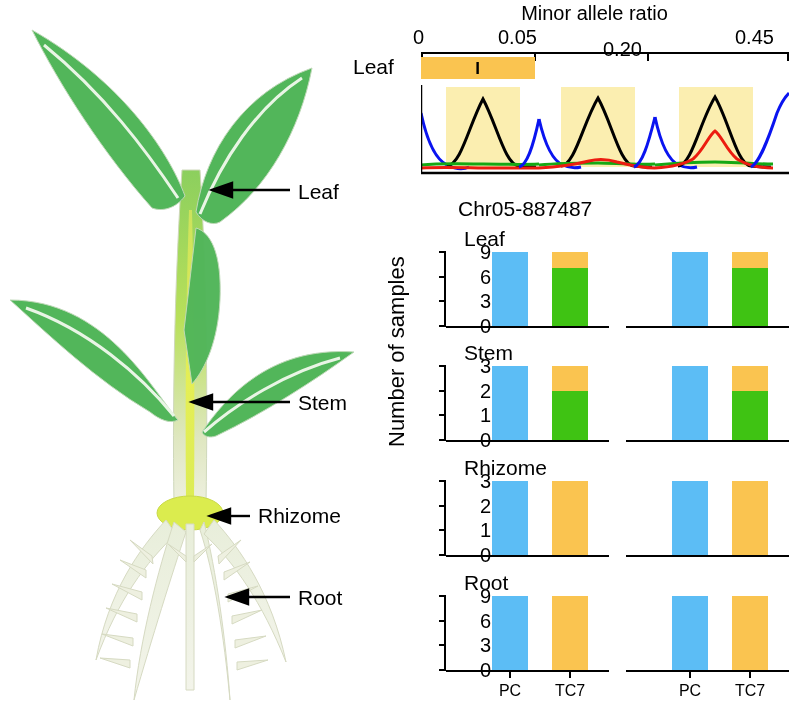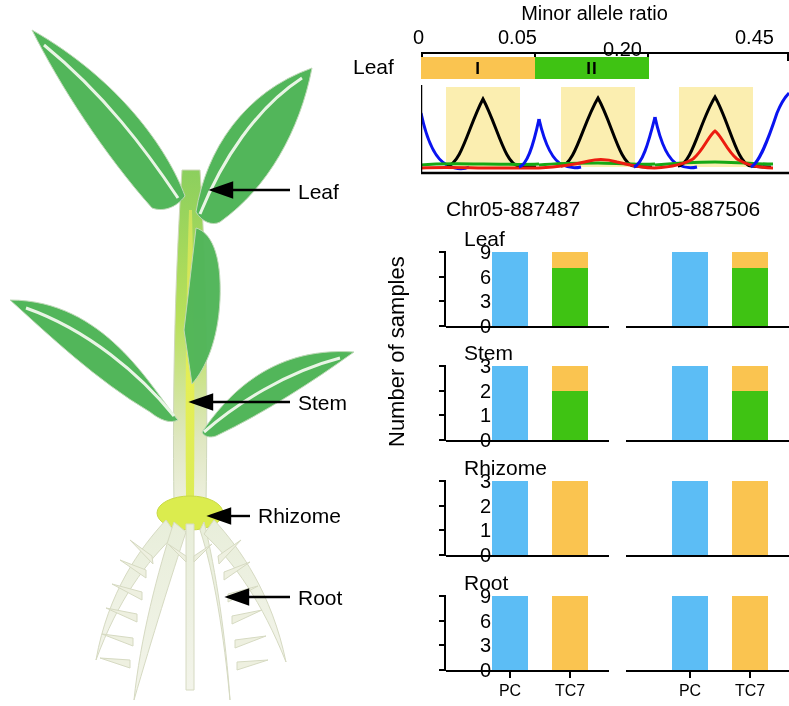--- a/index.html
+++ b/index.html
@@ -35,21 +35,21 @@
   #type-bar{position:absolute;left:21px;top:57px;width:368px;height:22px;display:flex;}
   .type-seg{height:22px;position:relative;display:flex;align-items:center;justify-content:center;}
   .type-seg span{font-size:17px;font-weight:700;color:#000;letter-spacing:1px;line-height:17px;}
   #seg-I{width:114px;background:#fac450;}
   #seg-II{width:114px;background:#3fc313;}
   #seg-III{width:140px;background:#5cbdf5;}
 
   #dens-box{position:absolute;left:21px;top:85px;width:368px;height:90px;}
 
   
-  .snp-title{position:absolute;top:198px;font-size:21px;line-height:21px;white-space:nowrap;}
+  .snp-title{position:absolute;top:198px;font-size:21px;line-height:21px;white-space:nowrap;margin-left:12px;}
   #snp-title-0{left:46px;}
   #snp-title-1{left:226px;}
 
   
   #ylab{position:absolute;left:-14px;top:447px;transform:rotate(-90deg);
         transform-origin:left top;font-size:22px;line-height:22px;white-space:nowrap;}
 
   
   .panel{position:absolute;left:18px;width:371px;}
   #panel-leaf{top:228px;height:105px;}
@@ -186,23 +186,20 @@
     <div class="tickm" id="tk1"></div>
     <div class="tickm" id="tk2"></div>
     <div class="tickm" id="tk3"></div>
 
     <div id="type-label">Leaf</div>
 
     <div id="type-bar">
       <div class="type-seg" id="seg-I">
         <span>I</span>
       </div>
-      <div class="type-seg" id="seg-II">
-        <span>II</span>
-      </div>
     </div>
 
     <svg id="dens-box" width="368" height="90" viewBox="0 0 368 90">
       <rect x="0" y="0" width="368" height="90" fill="#ffffff"></rect>
 
       <rect x="25" y="2" width="74" height="80" fill="#fbeeb0"></rect>
       <rect x="140" y="2" width="74" height="80" fill="#fbeeb0"></rect>
       <rect x="258" y="2" width="74" height="80" fill="#fbeeb0"></rect>
 
       <g fill="none" stroke-width="3">
@@ -226,21 +223,20 @@
         <path d="M257 81 C271 80 279 36 294 12 C308 36 316 80 330 81 C338 82 344 82 350 82" stroke="#000000"></path>
         <path d="M234 80 C256 78 280 77 294 77 C309 77 330 79 352 79" stroke="#16a814"></path>
         <path d="M234 83 C250 82 262 80 272 74 C282 66 288 50 294 46 C300 50 306 66 316 74 C326 80 340 83 352 83" stroke="#ec1c10"></path>
         <path d="M330 82 C338 78 346 58 356 28 C360 18 364 12 368 8" stroke="#0a14f0"></path>
       </g>
       <line x1="0" y1="88" x2="368" y2="88" stroke="#000" stroke-width="2.5"></line>
       <line x1="0" y1="0" x2="0" y2="89" stroke="#000" stroke-width="2.5"></line>
     </svg>
 
     <div class="snp-title" id="snp-title-0">Chr05-887487</div>
-    <div class="snp-title" id="snp-title-1">Chr05-887506</div>
 
     <div id="ylab">Number of samples</div>
 
     <div class="panel" id="panel-leaf">
       <div class="panel-title">Leaf</div>
       <div class="plot-area">
           <div class="ytick-lab" style="top: 74px; right: 298px;">0</div>
           <div class="ytick-mark" style="top: 74px; left: 21px;"></div>
           <div class="ytick-lab" style="top: 49.3333px; right: 298px;">3</div>
           <div class="ytick-mark" style="top: 49.3333px; left: 21px;"></div>

